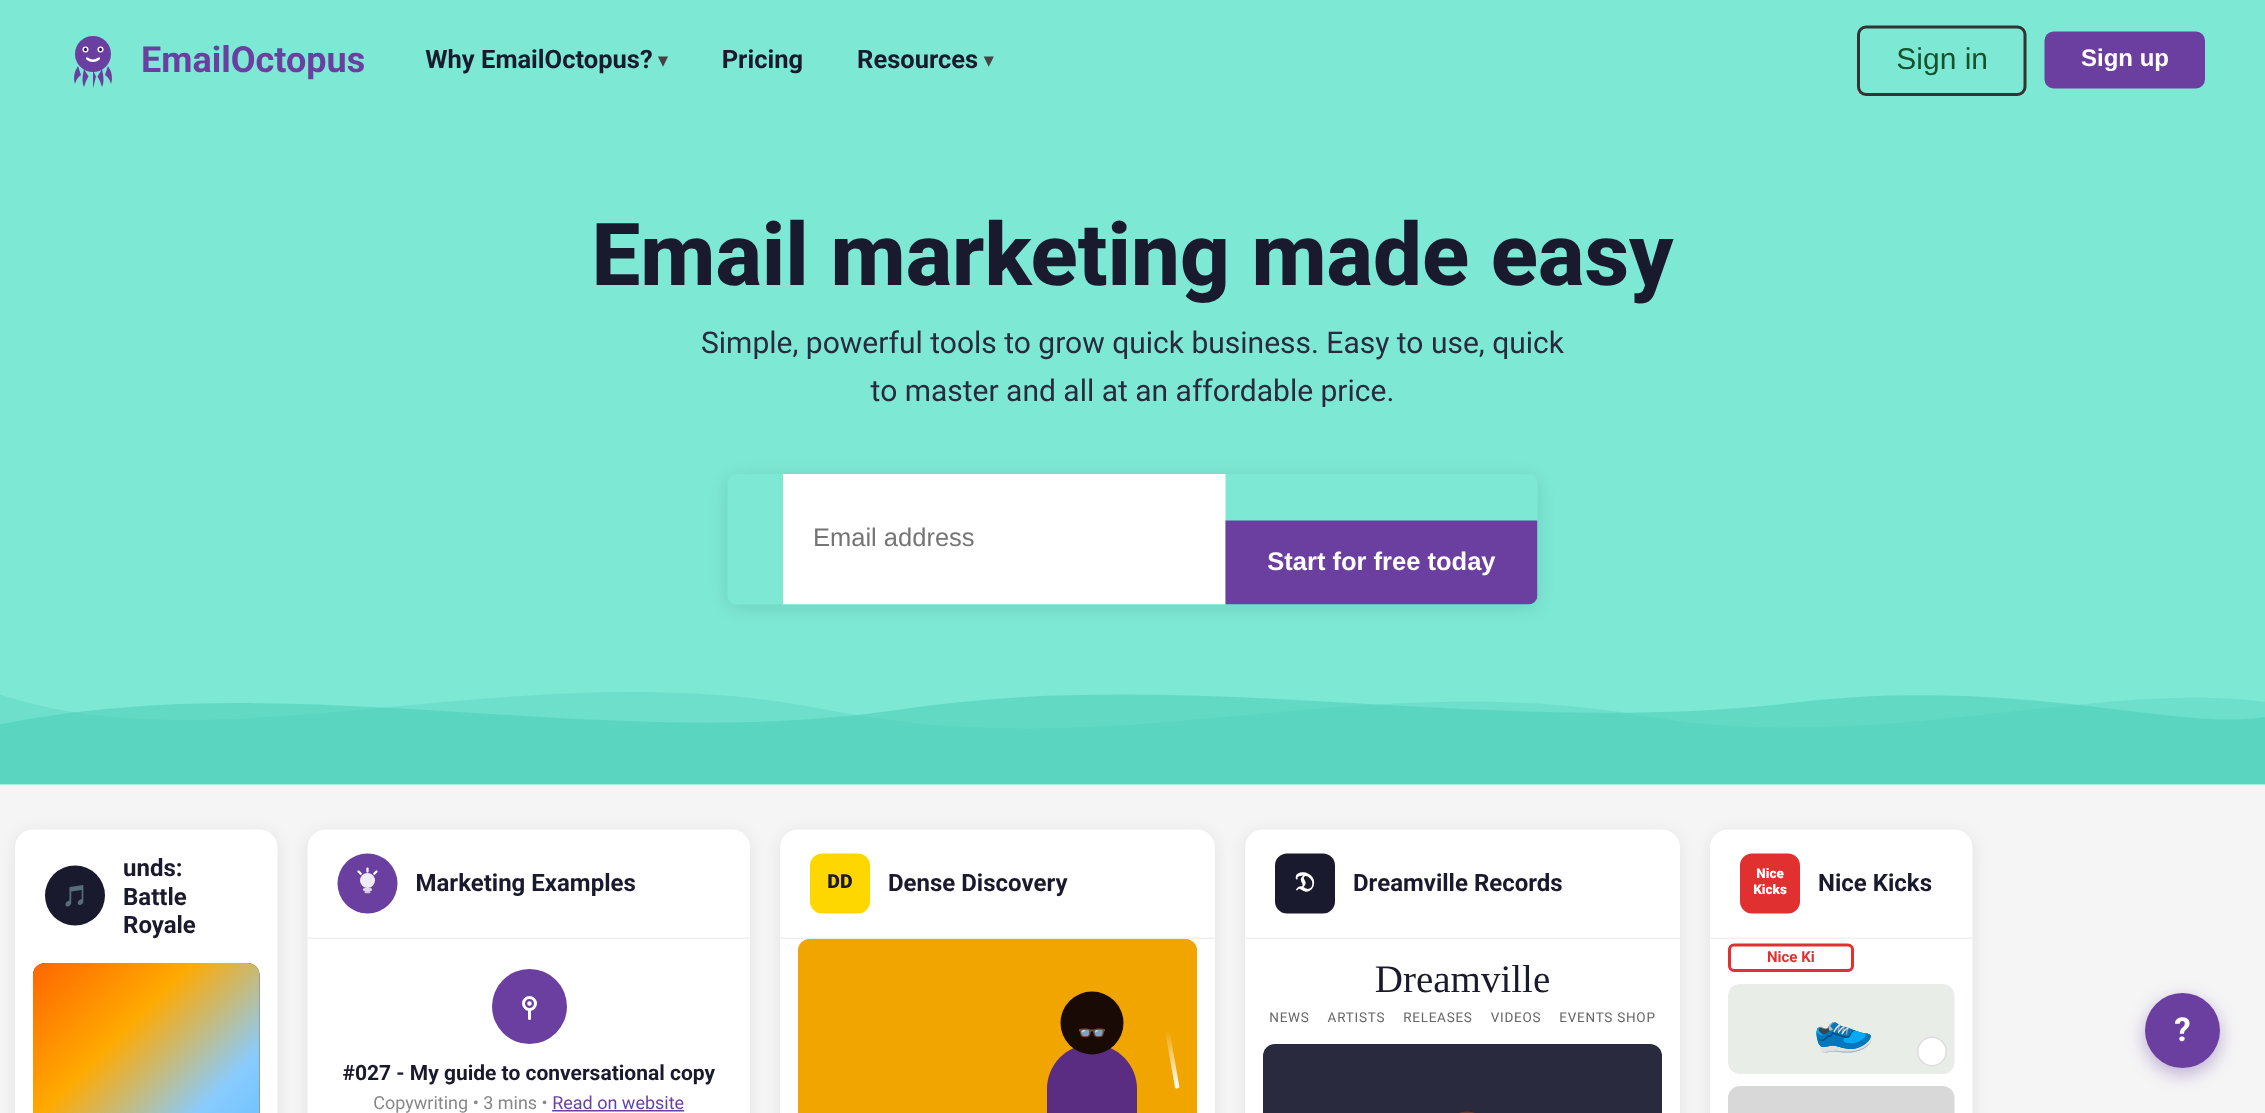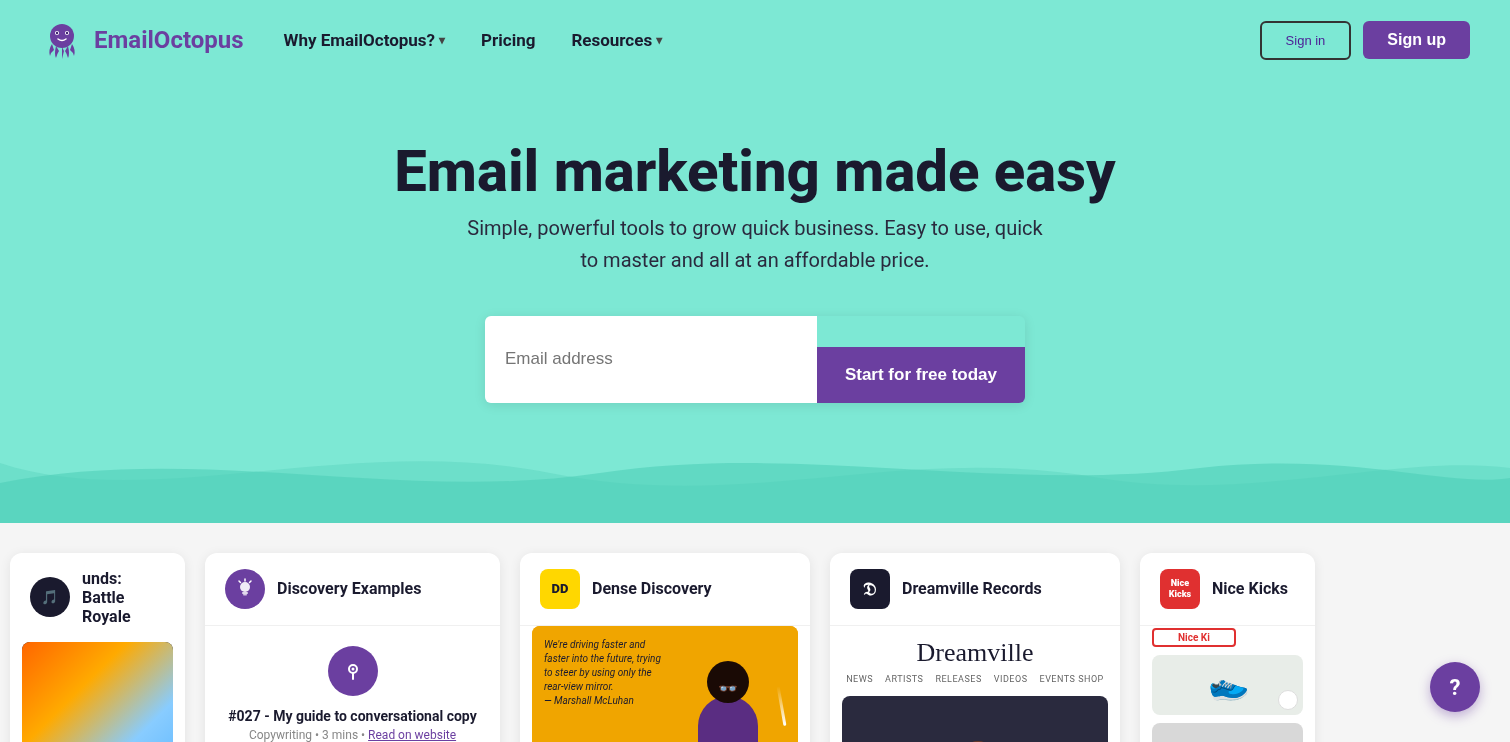--- a/index.html
+++ b/index.html
@@ -29,24 +29,24 @@
       gap: 4px;
       font-weight: 700;
     }
     .nav-link .chevron { font-size: 12px; color: #444; }
     .nav-right { display: flex; align-items: center; gap: 12px; }
     .btn-signin {
       padding: 10px 24px;
       border: 2px solid #333;
       background: transparent;
       border-radius: 6px;
-      font-size: 13px;
+      font-size: 20px;
       font-weight: 500;
       cursor: pointer;
-      color: #4c1d95;
+      color: #14532d;
     }
     .btn-signup {
       padding: 10px 24px;
       border: none;
       background: #6b3fa0;
       color: white;
       border-radius: 6px;
       font-size: 16px;
       font-weight: 600;
       cursor: pointer;
@@ -82,20 +82,21 @@
       overflow: hidden;
       box-shadow: 0 2px 12px rgba(0,0,0,0.1);
     }
     .hero-input {
       flex: 1;
       padding: 18px 20px;
       font-size: 17px;
       border: none;
       outline: none;
       color: #4d7c0f;
+      margin-left: 37px;
     }
     .hero-btn {
       padding: 18px 28px;
       background: #6b3fa0;
       color: white;
       border: none;
       font-size: 17px;
       font-weight: 600;
       cursor: pointer;
       white-space: nowrap;
@@ -380,21 +381,21 @@
 
           <svg width="22" height="22" viewBox="0 0 22 22" fill="none">
             <circle cx="11" cy="9" r="5" fill="white" opacity="0.9"></circle>
             <rect x="8" y="14" width="6" height="2" rx="1" fill="white" opacity="0.8"></rect>
             <rect x="9" y="16" width="4" height="1.5" rx="0.75" fill="white" opacity="0.7"></rect>
             <line x1="11" y1="3" x2="11" y2="1" stroke="white" stroke-width="1.5" stroke-linecap="round"></line>
             <line x1="15.5" y1="4.5" x2="17" y2="3" stroke="white" stroke-width="1.5" stroke-linecap="round"></line>
             <line x1="6.5" y1="4.5" x2="5" y2="3" stroke="white" stroke-width="1.5" stroke-linecap="round"></line>
           </svg>
         </div>
-        <span class="card-name">Discovery Examples</span>
+        <span class="card-name">Marketing Examples</span>
       </div>
       <div class="card-marketing-body">
         <div class="marketing-icon-wrap">
           <div class="marketing-icon-circle">
             <svg width="24" height="24" viewBox="0 0 24 24" fill="none">
               <circle cx="12" cy="10" r="4" stroke="white" stroke-width="2"></circle>
               <circle cx="12" cy="10" r="1.5" fill="white"></circle>
               <path d="M12 14 L12 20" stroke="white" stroke-width="2" stroke-linecap="round"></path>
             </svg>
           </div>
@@ -411,21 +412,20 @@
     </div>
 
     <div class="card card-dense">
       <div class="card-header">
         <div class="card-dense-logo" style="font-weight:900;font-size:13px;color:#1a1a2e;background:#ffd700;border-radius:8px;width:40px;height:40px;display:flex;align-items:center;justify-content:center;">DD</div>
         <span class="card-name">Dense Discovery</span>
       </div>
       <div class="card-dense-image">
 
         <div style="position:absolute;top:0;left:0;right:0;bottom:0;background:#f0a500;border-radius:0 0 8px 8px;margin:0;"></div>
-        <div class="dense-quote">We're driving faster and faster into the future, trying to steer by using only the rear-view mirror.<br>— Marshall McLuhan</div>
 
         <div style="position:absolute;right:20px;bottom:0;width:100px;height:175px;">
 
           <div style="position:absolute;bottom:0;left:50%;transform:translateX(-50%);width:60px;height:130px;background:#5a2d82;border-radius:30px 30px 0 0;"></div>
 
           <div style="position:absolute;top:10px;left:50%;transform:translateX(-50%);width:42px;height:42px;background:#1a0a05;border-radius:50%;"></div>
 
           <div style="position:absolute;top:28px;left:50%;transform:translateX(-50%);font-size:16px;color:#ff69b4;width:44px;text-align:center;">👓</div>
 
           <div style="position:absolute;top:35px;right:-5px;width:3px;height:40px;background:linear-gradient(to top,white,transparent);border-radius:2px;transform:rotate(-10deg);"></div>

